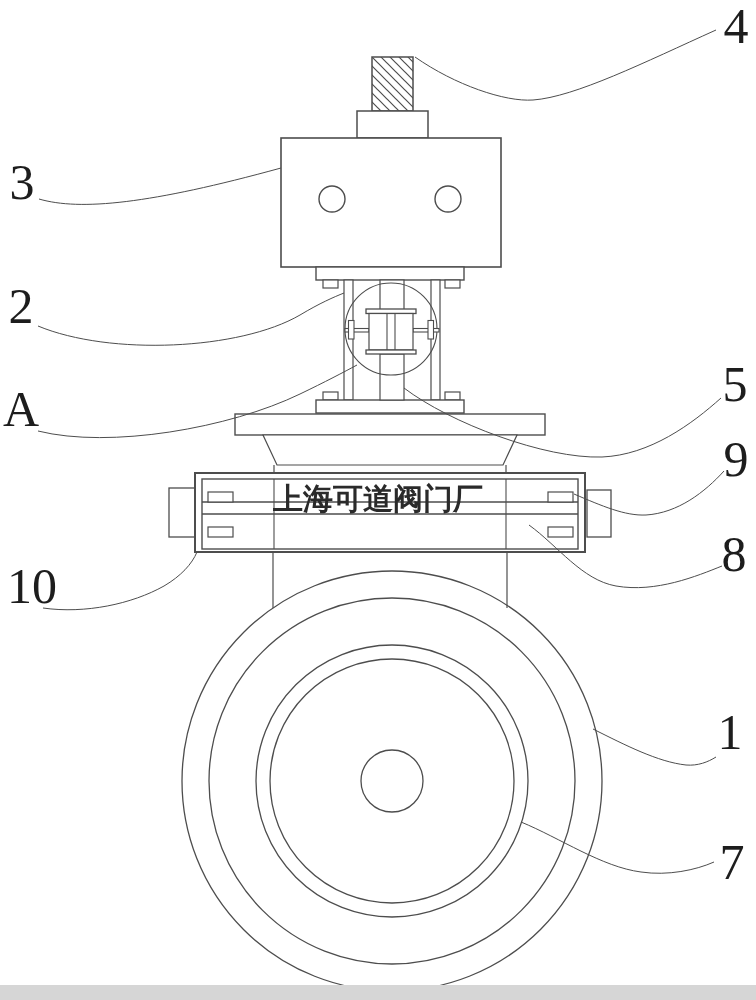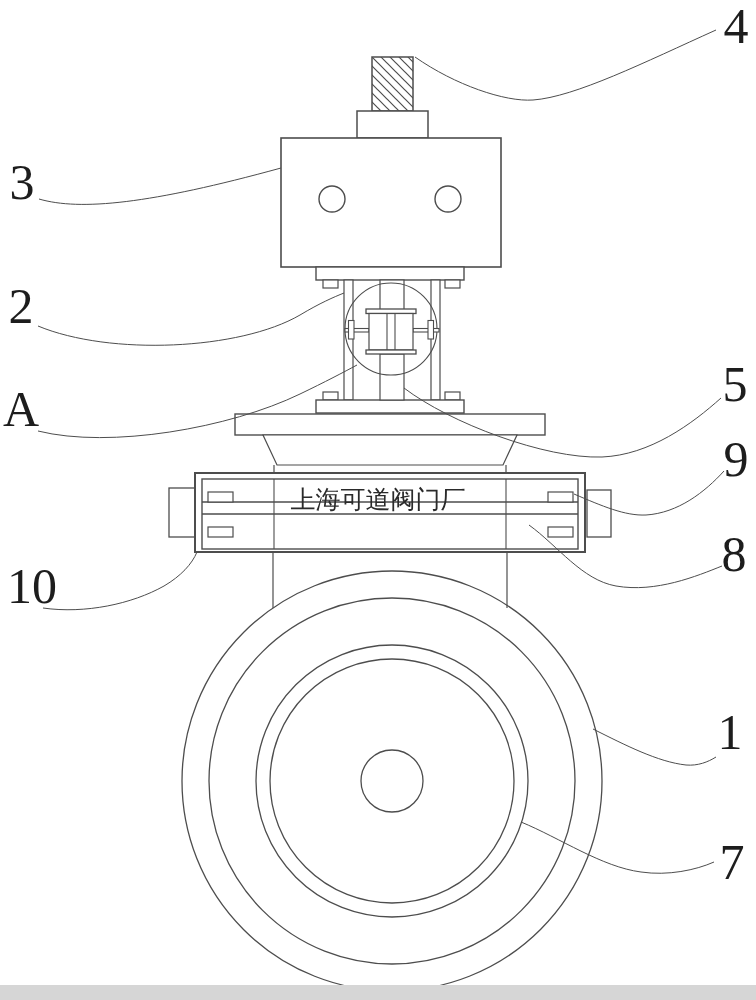--- a/index.html
+++ b/index.html
@@ -25,22 +25,22 @@
     line-height:1;
     color:var(--label);
     white-space:nowrap;
     pointer-events:none;
   }
   .watermark{
     position:absolute;
     left:378px;top:499px;
     transform:translate(-50%,-50%);
     font-family:"Liberation Sans", sans-serif;
-    font-weight:400;
-    font-size:25px;
+    font-weight:700;
+    font-size:30px;
     letter-spacing:0px;
     color:#2a2a2a;
     white-space:nowrap;
     pointer-events:none;
   }
 </style>
 </head>
 <body>
 
 <div id="stage">

